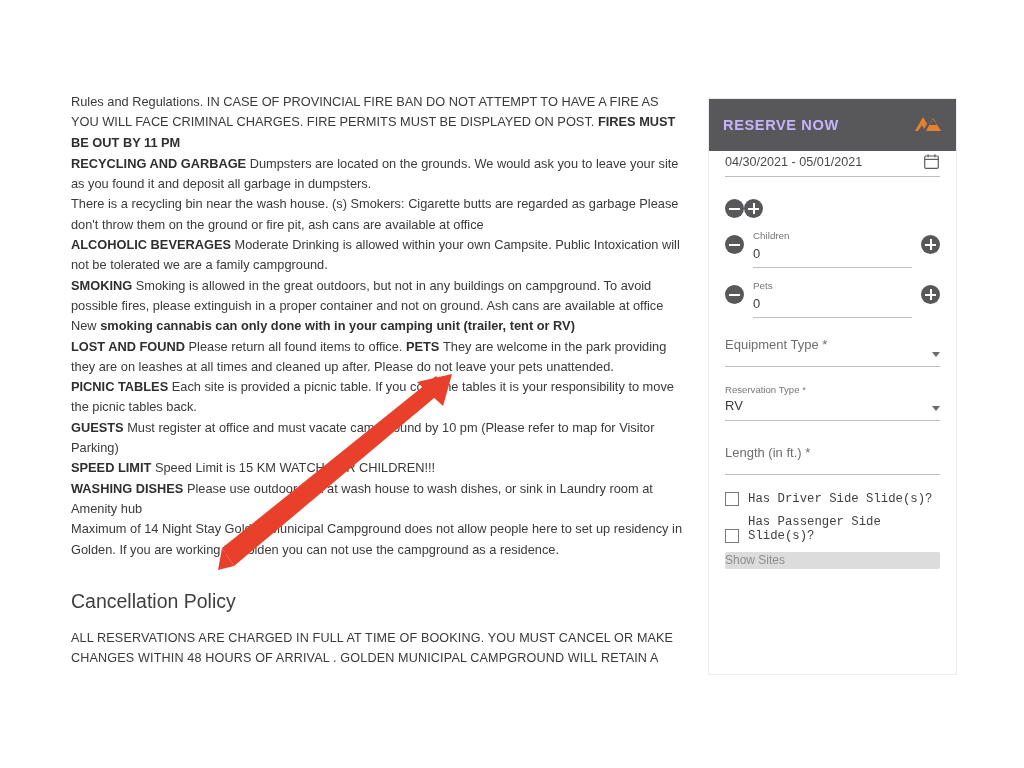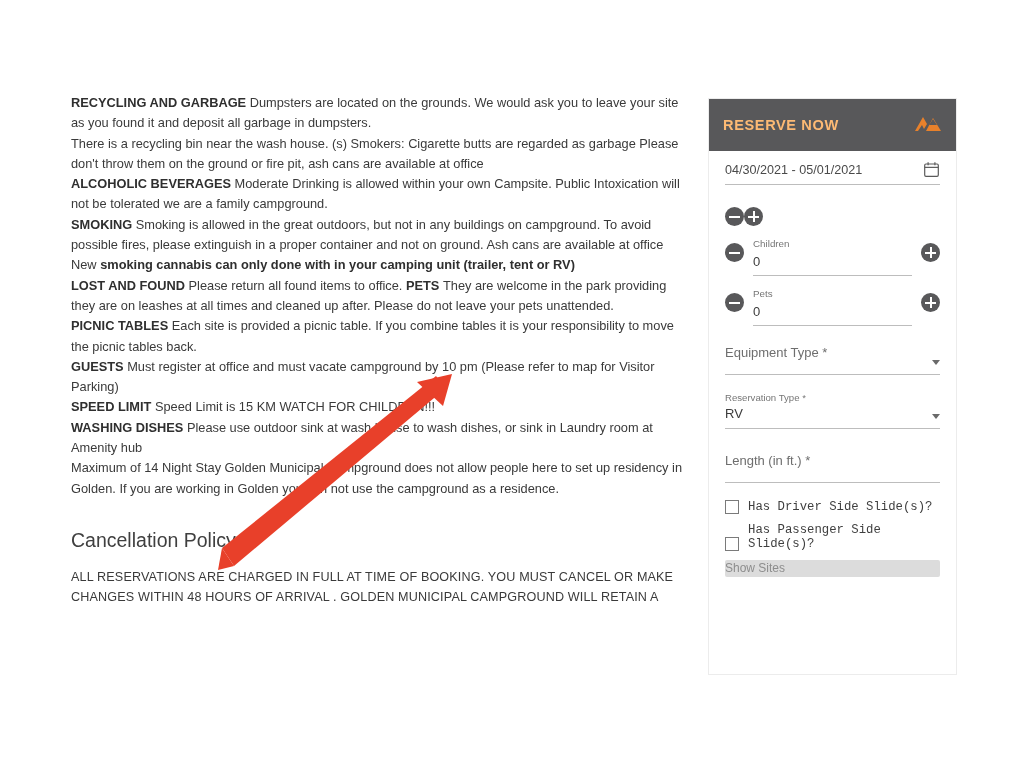--- a/index.html
+++ b/index.html
@@ -73,28 +73,28 @@
   #reserve-header {
     height: 52px;
     background: #58585a;
     display: flex;
     align-items: center;
     justify-content: space-between;
     padding: 0 13px 0 14px;
     box-sizing: border-box;
   }
   #reserve-title {
-    color: #fdba74;
+    color: #c4b5fd;
     font-size: 14.6px;
     font-weight: bold;
     letter-spacing: 0.6px;
   }
   #reserve-logo { display: block; }
   #reserve-body {
-    padding: 8px 16px 0 16px;
+    padding: 0 16px 0 16px;
     box-sizing: border-box;
   }
   .field-row {
     position: relative;
     border-bottom: 1px solid #bdbdbd;
     padding-bottom: 6px;
     margin-bottom: 16px;
   }
   .date-row {
     display: flex;
@@ -230,20 +230,21 @@
     pointer-events: none;
   }
 </style>
 </head>
 <body>
 
 <div id="page">
 
   <div id="content">
     <div id="paragraph-container">
+        <p class="para clip-top"><span>Rules and Regulations. IN CASE OF PROVINCIAL FIRE BAN DO NOT ATTEMPT TO HAVE A FIRE AS YOU WILL FACE CRIMINAL CHARGES. FIRE PERMITS MUST BE DISPLAYED ON POST. </span><span class="b">FIRES MUST BE OUT BY 11 PM</span></p>
         <p class="para"><span class="b">RECYCLING AND GARBAGE </span><span>Dumpsters are located on the grounds. We would ask you to leave your site as you found it and deposit all garbage in dumpsters.</span></p>
         <p class="para"><span>There is a recycling bin near the wash house. (s) Smokers: Cigarette butts are regarded as garbage Please don't throw them on the ground or fire pit, ash cans are available at office</span></p>
         <p class="para"><span class="b">ALCOHOLIC BEVERAGES </span><span>Moderate Drinking is allowed within your own Campsite. Public Intoxication will not be tolerated we are a family campground.</span></p>
         <p class="para"><span class="b">SMOKING </span><span>Smoking is allowed in the great outdoors, but not in any buildings on campground. To avoid possible fires, please extinguish in a proper container and not on ground. Ash cans are available at office New </span><span class="b">smoking cannabis can only done with in your camping unit (trailer, tent or RV)</span></p>
         <p class="para"><span class="b">LOST AND FOUND </span><span>Please return all found items to office. </span><span class="b">PETS </span><span>They are welcome in the park providing they are on leashes at all times and cleaned up after. Please do not leave your pets unattended.</span></p>
         <p class="para"><span class="b">PICNIC TABLES </span><span>Each site is provided a picnic table. If you combine tables it is your responsibility to move the picnic tables back.</span></p>
         <p class="para"><span class="b">GUESTS </span><span>Must register at office and must vacate campground by 10 pm (Please refer to map for Visitor Parking)</span></p>
         <p class="para"><span class="b">SPEED LIMIT </span><span>Speed Limit is 15 KM WATCH FOR CHILDREN!!!</span></p>
         <p class="para"><span class="b">WASHING DISHES </span><span>Please use outdoor sink at wash house to wash dishes, or sink in Laundry room at Amenity hub</span></p>
         <p class="para"><span>Maximum of 14 Night Stay Golden Municipal Campground does not allow people here to set up residency in Golden. If you are working in Golden you can not use the campground as a residence.</span></p>

